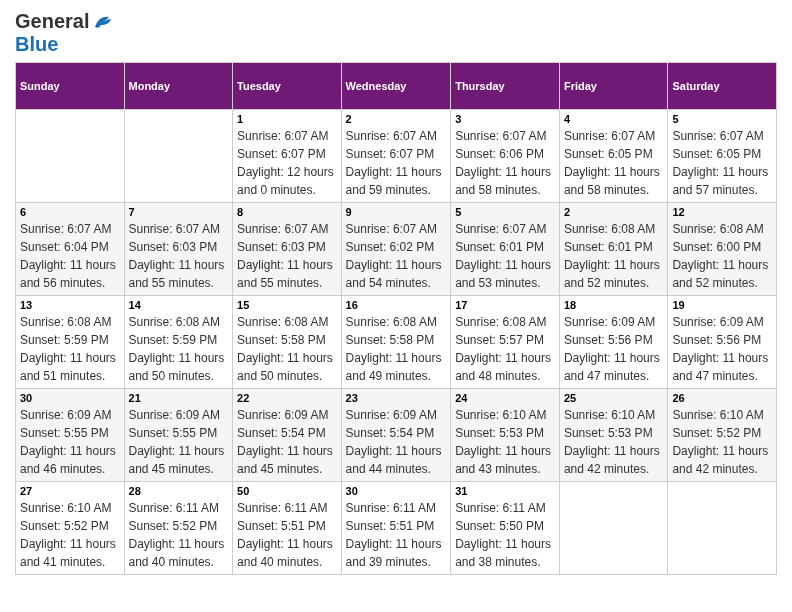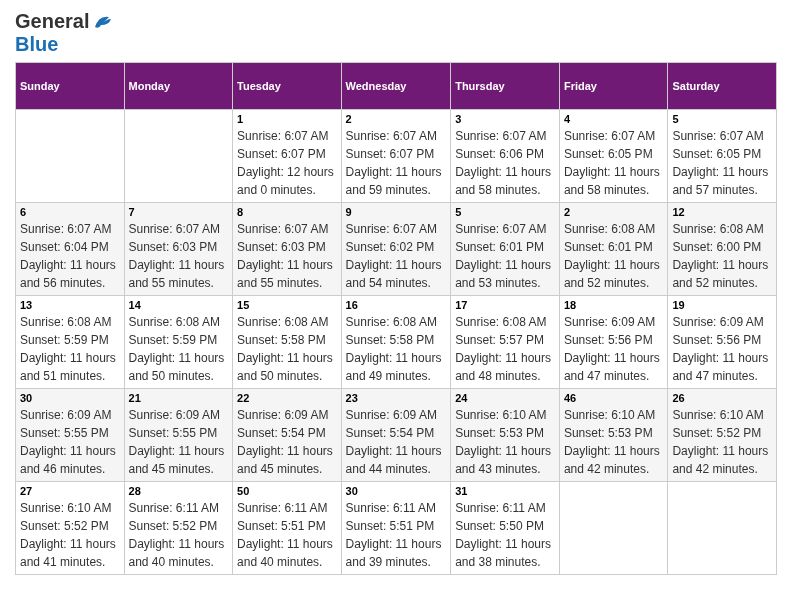--- a/index.html
+++ b/index.html
@@ -288,21 +288,21 @@
 and 44 minutes.</div>
           </td>
           <td>
             <div class="day-number">24</div>
             <div class="day-info" style="white-space: pre-line;">Sunrise: 6:10 AM
 Sunset: 5:53 PM
 Daylight: 11 hours
 and 43 minutes.</div>
           </td>
           <td>
-            <div class="day-number">46</div>
+            <div class="day-number">25</div>
             <div class="day-info" style="white-space: pre-line;">Sunrise: 6:10 AM
 Sunset: 5:53 PM
 Daylight: 11 hours
 and 42 minutes.</div>
           </td>
           <td>
             <div class="day-number">26</div>
             <div class="day-info" style="white-space: pre-line;">Sunrise: 6:10 AM
 Sunset: 5:52 PM
 Daylight: 11 hours

